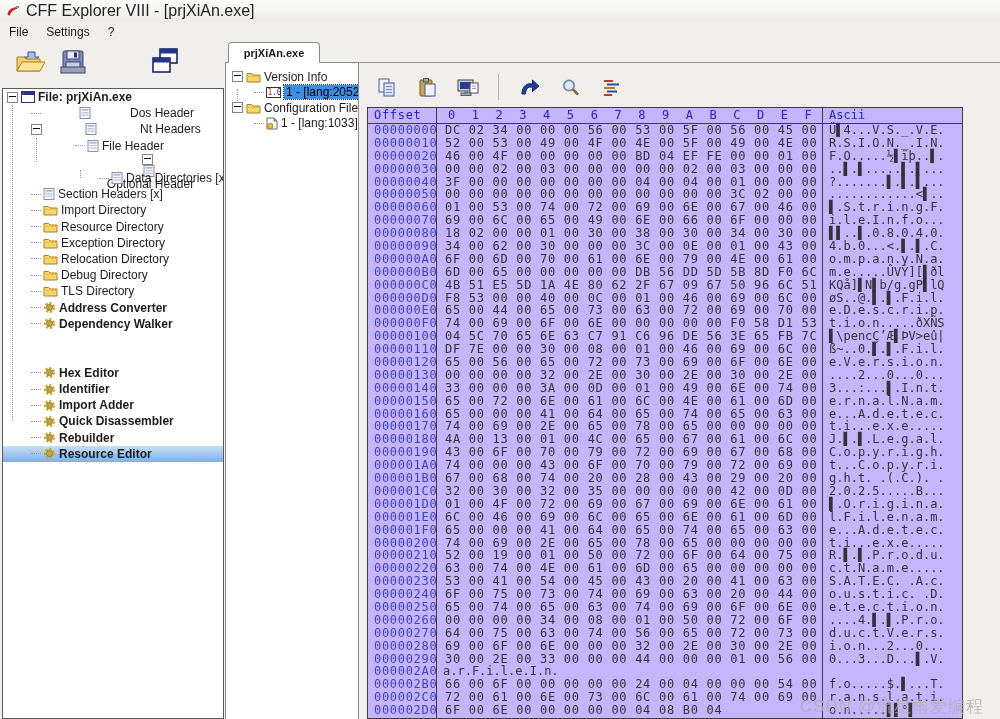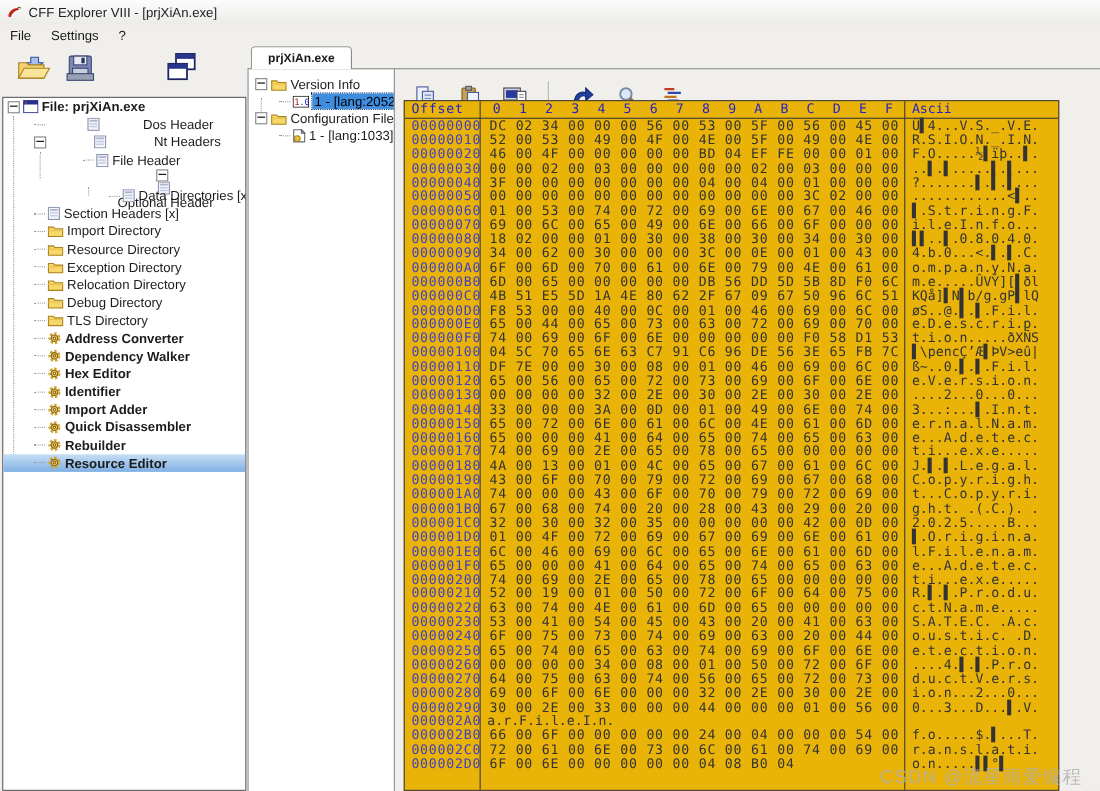--- a/index.html
+++ b/index.html
@@ -7,21 +7,21 @@
     width:1000px;height:719px;position:relative;overflow:hidden;
     background:#f1efec;
     font-family:"Liberation Sans", sans-serif;
     font-size:12px;color:#1a1a1a;
     -webkit-font-smoothing:antialiased;
   }
   
   .titlebar{position:absolute;left:0;top:0;right:0;height:22px;
     background:linear-gradient(#fcfcfc,#ecebe8);display:flex;align-items:center;padding-left:6px;}
   .titlebar .ticon{width:14px;height:14px;margin-right:6px;display:inline-flex;}
-  .titletext{font-size:12px;color:#222;}
+  .titletext{font-size:16px;color:#222;}
   .menubar{position:absolute;left:0;top:22px;right:0;height:20px;display:flex;align-items:center;}
   .menuitem{padding:2px 9px;cursor:default;}
   .tbtn{position:absolute;display:flex;align-items:center;justify-content:center;}
   #btn-open{left:12px;top:46px;width:36px;height:32px;}
   #btn-save{left:56px;top:46px;width:34px;height:32px;}
   #btn-windows{left:146px;top:44px;width:38px;height:36px;}
   
   .doc-tab{position:absolute;left:228px;top:42px;width:90px;height:20px;background:#fff;
     border:1px solid #8a8a8a;border-bottom:none;border-radius:4px 4px 0 0;
     display:flex;align-items:center;justify-content:center;font-weight:bold;font-size:11px;z-index:5;}
@@ -48,21 +48,21 @@
   .mid-panel .tree{padding-top:6px;}
   .mid-panel .trow{height:15.5px;}
   #rt .g1{left:11px;top:26px;height:24px;}
   .lbl.sel{background:#3e8ddf;outline:1px dotted #0a3a78;color:#000;padding:0 2px;}
   
   .hex-panel{position:absolute;left:358px;top:62px;right:0;bottom:0;background:#f1efec;
     border-left:1px solid #909090;border-top:1px solid #909090;}
   .hex-toolbar{position:absolute;left:14px;top:8px;height:32px;display:flex;align-items:center;gap:15px;}
   .hbtn{width:26px;height:26px;display:flex;align-items:center;justify-content:center;}
   .tsep{width:1px;height:26px;background:#b4b4b4;margin:0 2px;}
-  .hex-table{position:absolute;left:8px;top:28px;width:594px;bottom:0;background:#eab308;
+  .hex-table{position:absolute;left:8px;top:44px;width:594px;bottom:0;background:#c4b5fd;
     border:1px solid #3c3c3c;
     font-family:"DejaVu Sans Mono", monospace;font-size:12px;color:#333;}
   .vline{position:absolute;top:0;bottom:0;width:1px;background:#3c3c3c;}
   .vl1{left:68px;} .vl2{left:454px;}
   .hexrow{display:flex;height:12.9px;line-height:12.9px;white-space:pre;}
   .hexrow.header{height:15px;line-height:14px;border-bottom:1px solid #3c3c3c;color:#2424c8;}
   .c-off{width:68px;padding-left:6px;box-sizing:border-box;color:#3f3fc4;letter-spacing:0.7px;}
   .hexrow.header .c-off{color:#2424c8;}
   .c-hex{width:386px;padding-left:9px;box-sizing:border-box;letter-spacing:0.7px;}
   .hexrow.header .c-hex{padding-left:12px;}
@@ -288,21 +288,21 @@
         <span class="tline"></span>
         <span class="ticon-s">
           <svg width="13" height="13" viewBox="0 0 13 13">
             <circle cx="6.5" cy="6.5" r="4.2" fill="none" stroke="#d2a52e" stroke-width="2.6" stroke-dasharray="2.2 1.6"></circle>
             <circle cx="6.5" cy="6.5" r="2.9" fill="#e8c45a" stroke="#8a6a14"></circle>
             <circle cx="6.5" cy="6.5" r="1.1" fill="#fff" stroke="#8a6a14"></circle>
           </svg>
         </span>
         <span class="lbl b">Dependency Walker</span>
       </div>
-      <div class="trow" style="padding-left: 28px;">
+      <div class="trow" style="padding-left: 28px; margin-top: 33px;">
         <span class="tline"></span>
         <span class="ticon-s">
           <svg width="13" height="13" viewBox="0 0 13 13">
             <circle cx="6.5" cy="6.5" r="4.2" fill="none" stroke="#d2a52e" stroke-width="2.6" stroke-dasharray="2.2 1.6"></circle>
             <circle cx="6.5" cy="6.5" r="2.9" fill="#e8c45a" stroke="#8a6a14"></circle>
             <circle cx="6.5" cy="6.5" r="1.1" fill="#fff" stroke="#8a6a14"></circle>
           </svg>
         </span>
         <span class="lbl b">Hex Editor</span>
       </div>

